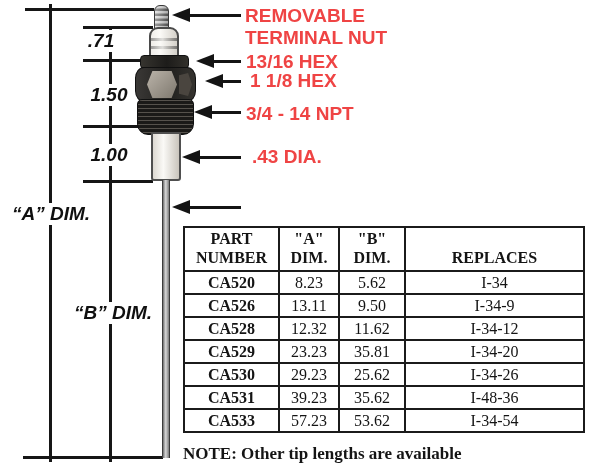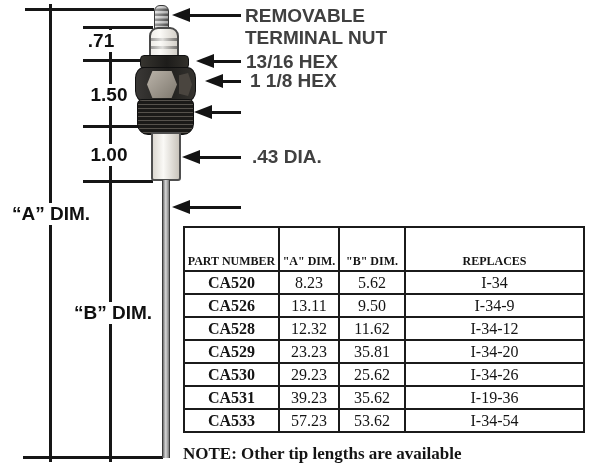--- a/index.html
+++ b/index.html
@@ -5,26 +5,26 @@
   html,body { margin:0; padding:0; background:#ffffff; }
   .sheet {
     position:relative; width:600px; height:474px; background:#ffffff;
     font-family:"Liberation Sans", sans-serif; overflow:hidden;
   }
   
   .dline { position:absolute; background:#161616; }
   
   .dim-label {
     position:absolute; font-weight:bold; font-size:19px; line-height:22px;
-    color:#101010; background:#ffffff; text-align:center; white-space:nowrap;
+    color:#101010; background:#ffffff; text-align:center; white-space:nowrap;font-style:italic;
   }
   
   .callout {
     position:absolute; font-weight:bold; font-size:19px; line-height:20px;
-    color:#404040; white-space:nowrap;text-align:right;
+    color:#ef4444; white-space:nowrap;text-align:right;
   }
   
   .arrow { position:absolute; display:flex; align-items:center; height:14px; }
   .arrow-head {
     width:0; height:0; flex:0 0 auto;
     border-top:7px solid transparent; border-bottom:7px solid transparent;
     border-right:18px solid #141414;
   }
   .arrow-shaft { height:3px; background:#141414; flex:0 0 auto; }
   
@@ -80,21 +80,21 @@
   
   .parts-table {
     position:absolute; left:183px; top:226px; width:400px;
     border-collapse:collapse; table-layout:fixed;
     font-family:"Liberation Serif", serif; color:#141414; background:#fff;
   }
   .parts-table th, .parts-table td {
     border:2px solid #1b1b1b; text-align:center; padding:0; overflow:hidden;
   }
   .parts-table th {
-    height:40px; font-size:12px; font-weight:bold;
+    height:40px; font-size:16px; font-weight:bold;
     vertical-align:bottom; line-height:1.18; padding-bottom:2px;
   }
   .parts-table td { height:21px; font-size:16px; line-height:21px; }
   .parts-table td.part { font-weight:bold; }
   .note {
     position:absolute; left:183px; top:444px;
     font-family:"Liberation Serif", serif; font-weight:bold; font-size:17px;
     color:#141414; white-space:nowrap;
   }
 </style>
@@ -154,20 +154,21 @@
   </div>
   <div class="arrow" style="left:172px;top:200px;">
     <div class="arrow-head"></div>
       <div class="arrow-shaft" style="width:51px;"></div>
   </div>
 
   <div class="callout" style="left:245px;top:6px;">REMOVABLE</div>
   <div class="callout" style="left:245px;top:28px;">TERMINAL NUT</div>
   <div class="callout" style="left:246px;top:52px;">13/16 HEX</div>
   <div class="callout" style="left:250px;top:71px;">1 1/8 HEX</div>
+  <div class="callout" style="left:246px;top:104px;">3/4 - 14 NPT</div>
   <div class="callout" style="left:252px;top:147px;">.43 DIA.</div>
 
   <table class="parts-table">
     <colgroup>
       <col style="width:95px;">
         <col style="width:60px;">
         <col style="width:66px;">
         <col style="width:179px;">
     </colgroup>
     <thead>
@@ -206,21 +207,21 @@
       <tr>
         <td class="part">CA530</td>
         <td>29.23</td>
         <td>25.62</td>
         <td>I-34-26</td>
       </tr>
       <tr>
         <td class="part">CA531</td>
         <td>39.23</td>
         <td>35.62</td>
-        <td>I-19-36</td>
+        <td>I-48-36</td>
       </tr>
       <tr>
         <td class="part">CA533</td>
         <td>57.23</td>
         <td>53.62</td>
         <td>I-34-54</td>
       </tr>
     </tbody>
   </table>
 

